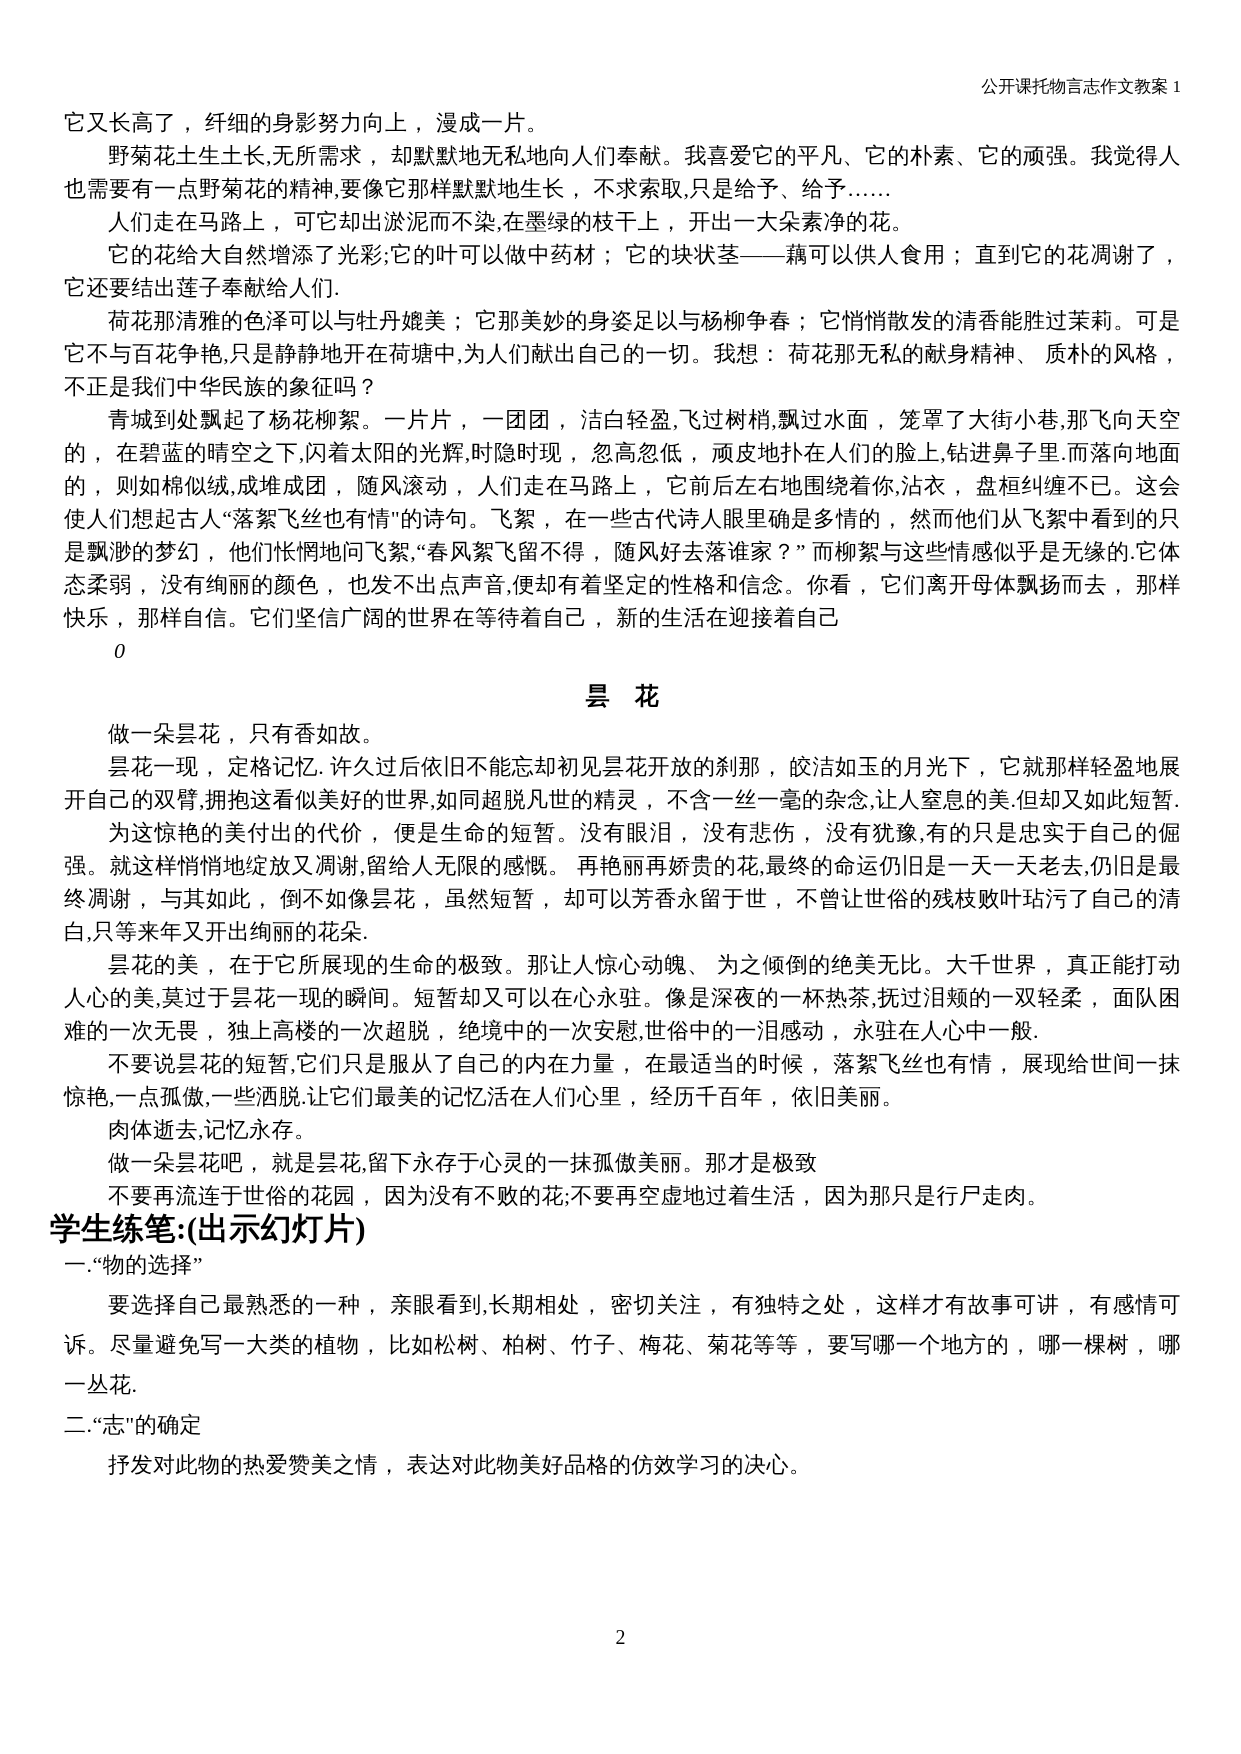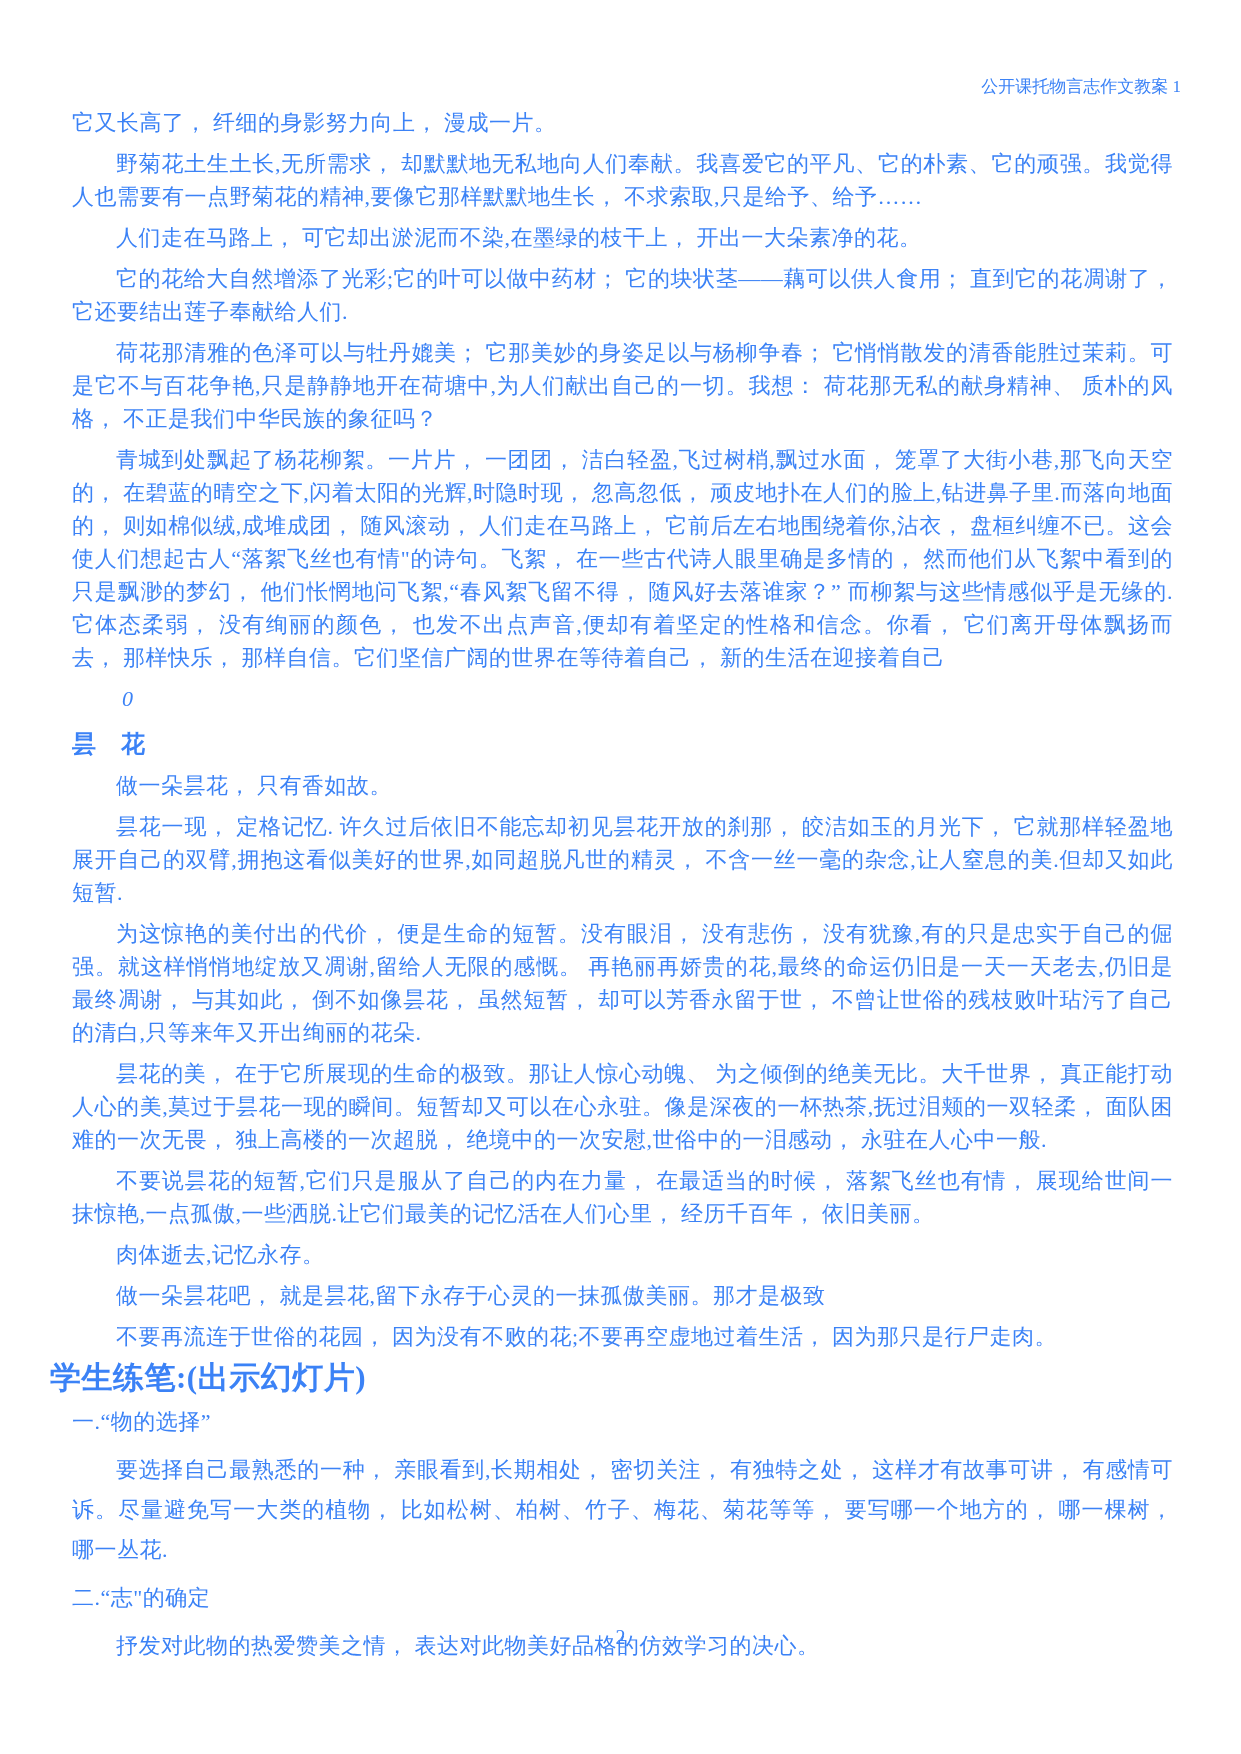--- a/index.html
+++ b/index.html
@@ -4,46 +4,47 @@
 <style>
   html, body { margin: 0; padding: 0; background: #ffffff; }
   .page {
     position: relative;
     width: 1241px;
     height: 1754px;
     background: #ffffff;
     box-sizing: border-box;
     padding: 76px 60px 14px 64px;
     font-family: "Liberation Serif", "DejaVu Serif", serif;
-    color: #3b82f6;
+    color: #000000;
     overflow: hidden;
   }
   .header {
     text-align: right;
     font-size: 17px;
     line-height: 22px;
     margin-bottom: 8px;
     font-family: "Liberation Serif", "DejaVu Serif", serif;
   }
   .content p {
-    margin: 8px;
+    margin: 0;
     font-size: 22px;
     line-height: 33px;
     text-align: justify;
     text-indent: 44px;
     letter-spacing: 0.5px;
   }
   p.noindent { text-indent: 0; }
   p.zero {
     font-style: italic;
     text-indent: 50px;
     text-align: left;
   }
   p.essay-title {
     font-weight: 700;
+    text-align: center;
     text-indent: 0;
     font-size: 24px;
     margin-top: 13px;
     margin-bottom: 4px;
   }
   p.bold-heading {
     font-weight: 700;
     text-indent: 0;
     font-size: 31px;
     margin-left: -14px;

